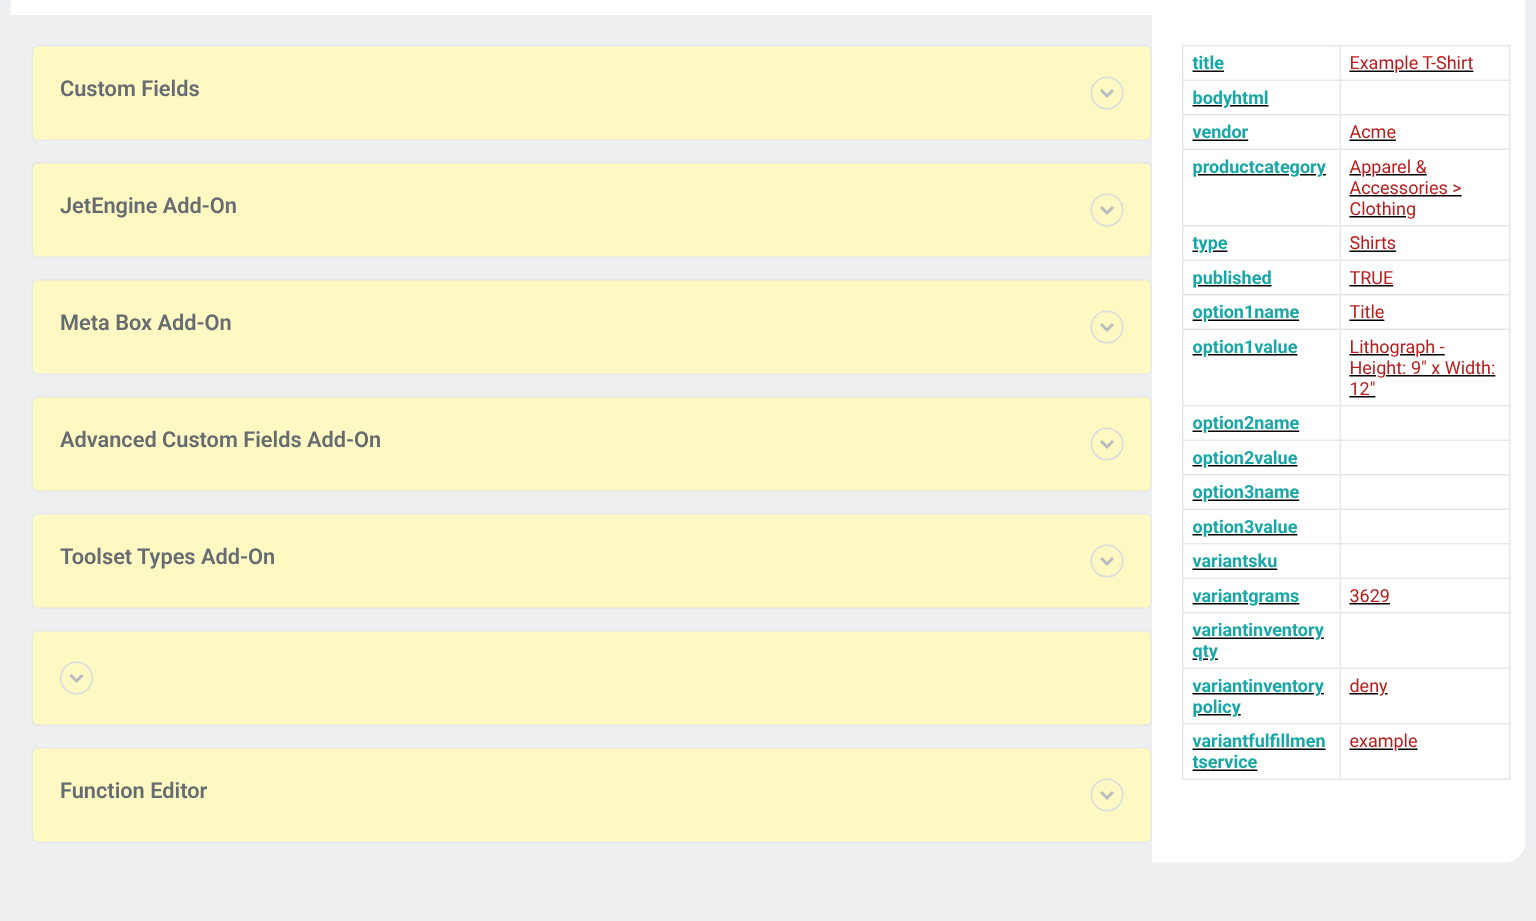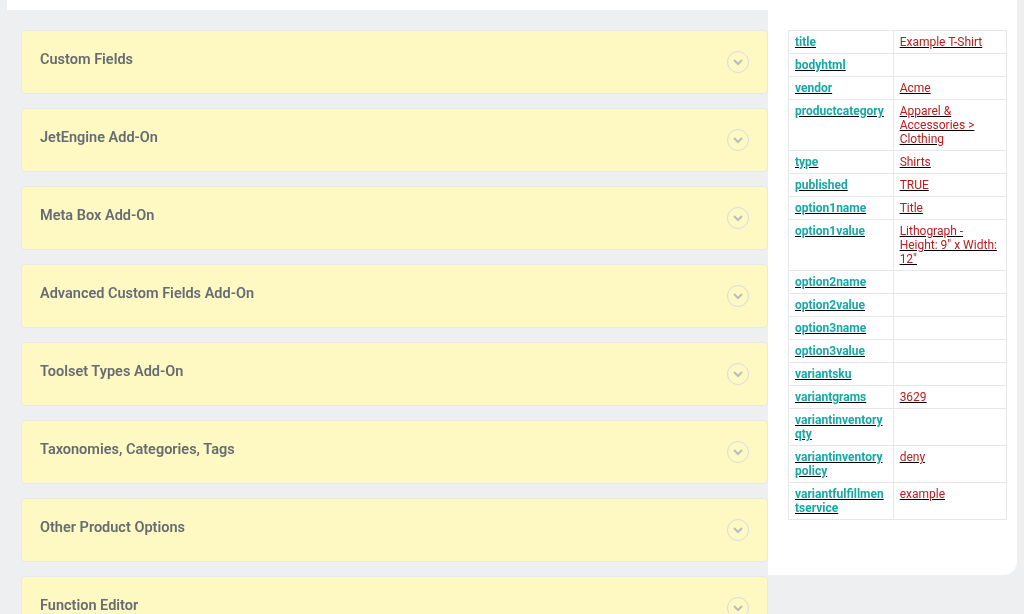--- a/index.html
+++ b/index.html
@@ -139,36 +139,27 @@
       <div class="acc-item">
         <span class="acc-title">Toolset Types Add-On</span>
         <span class="chevron-circle">
           <svg viewBox="0 0 10 10">
               <polyline points="1,3 5,7 9,3"></polyline>
             </svg>
         </span>
       </div>
 
       <div class="acc-item">
-        <span class="acc-title">Taxonomies, Categories, Tags</span>
-        <span class="chevron-circle">
-          <svg viewBox="0 0 10 10">
-              <polyline points="1,3 5,7 9,3"></polyline>
-            </svg>
-        </span>
-      </div>
-
-      <div class="acc-item">
-        <span class="acc-title">Other Product Options</span>
-        <span class="chevron-circle">
-          <svg viewBox="0 0 10 10">
-              <polyline points="1,3 5,7 9,3"></polyline>
-            </svg>
-        </span>
-      </div>
+        <span class="chevron-circle">
+          <svg viewBox="0 0 10 10">
+              <polyline points="1,3 5,7 9,3"></polyline>
+            </svg>
+        </span>
+      </div>
+
 
       <div class="acc-item">
         <span class="acc-title">Function Editor</span>
         <span class="chevron-circle">
           <svg viewBox="0 0 10 10">
               <polyline points="1,3 5,7 9,3"></polyline>
             </svg>
         </span>
       </div>
 

